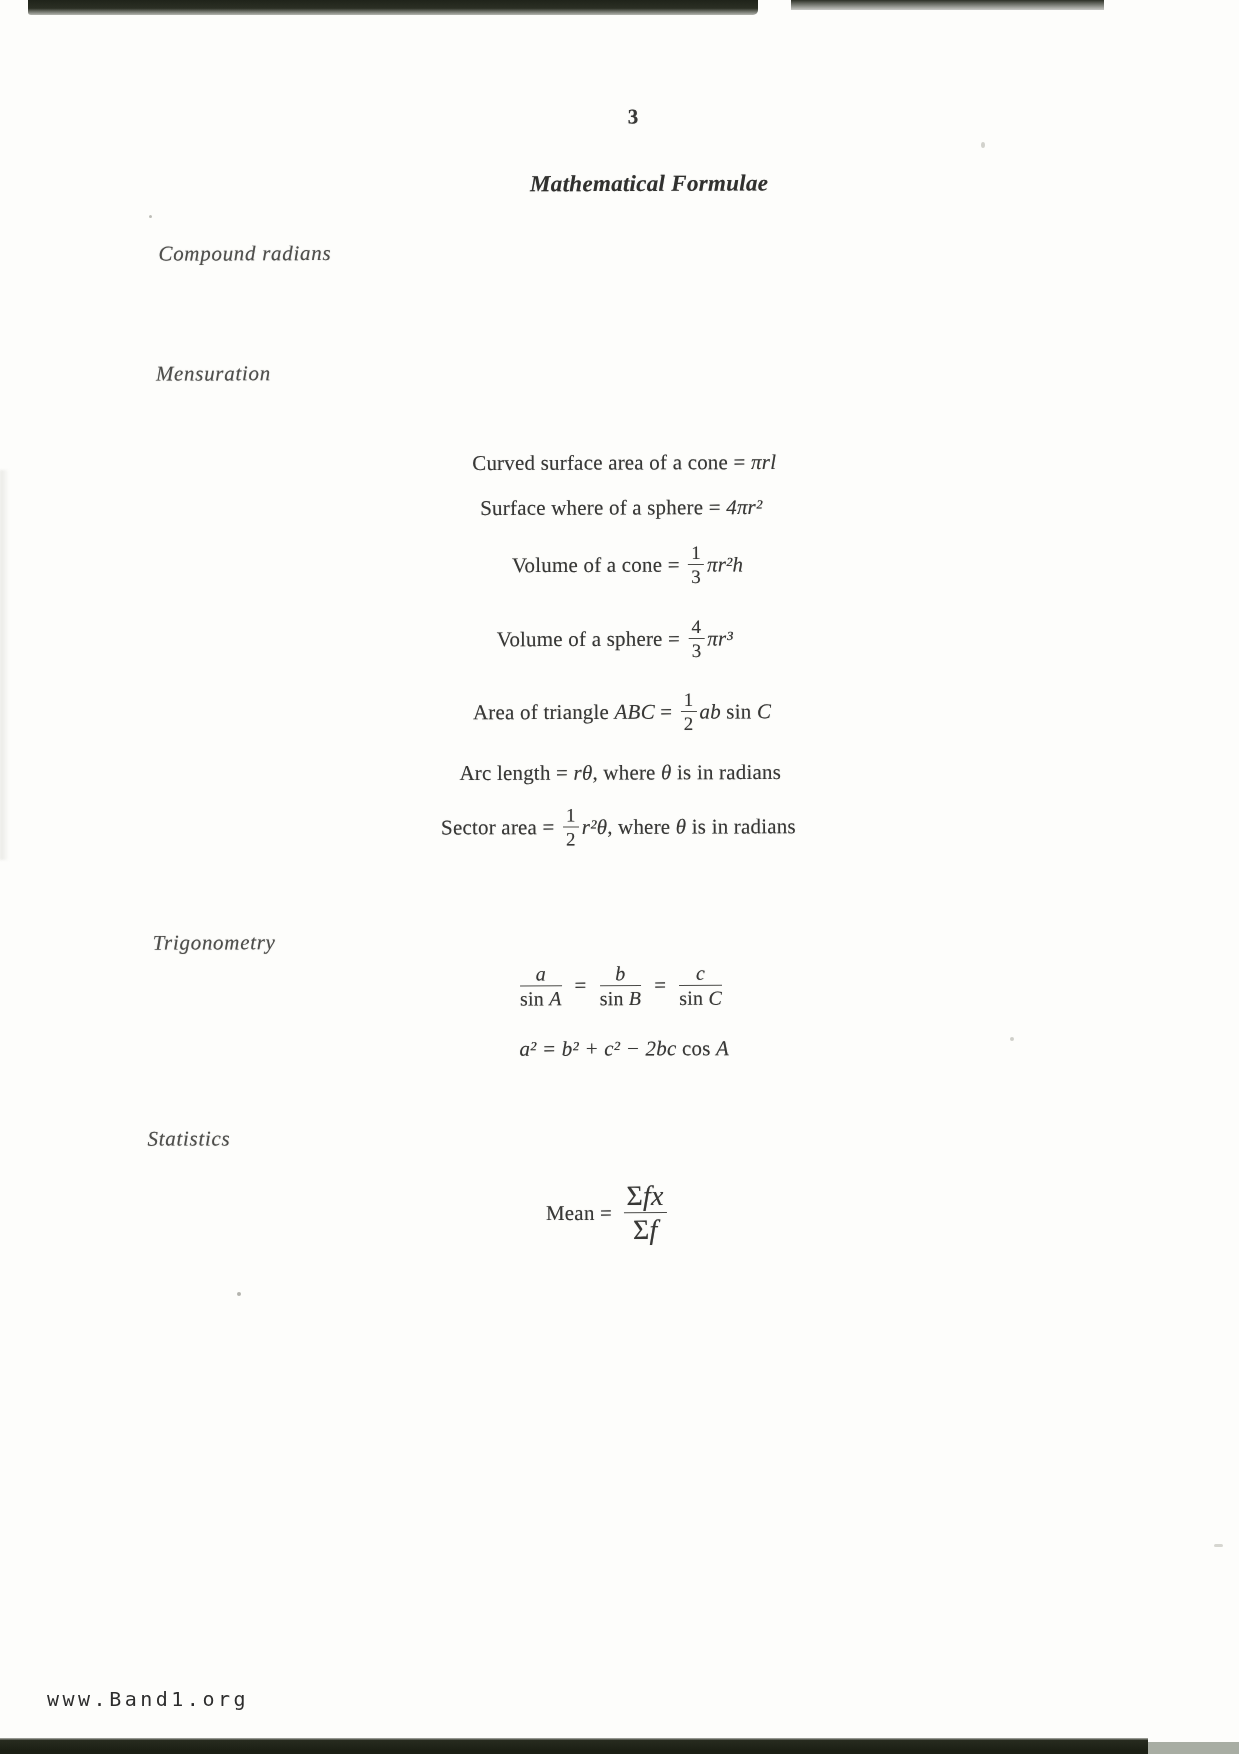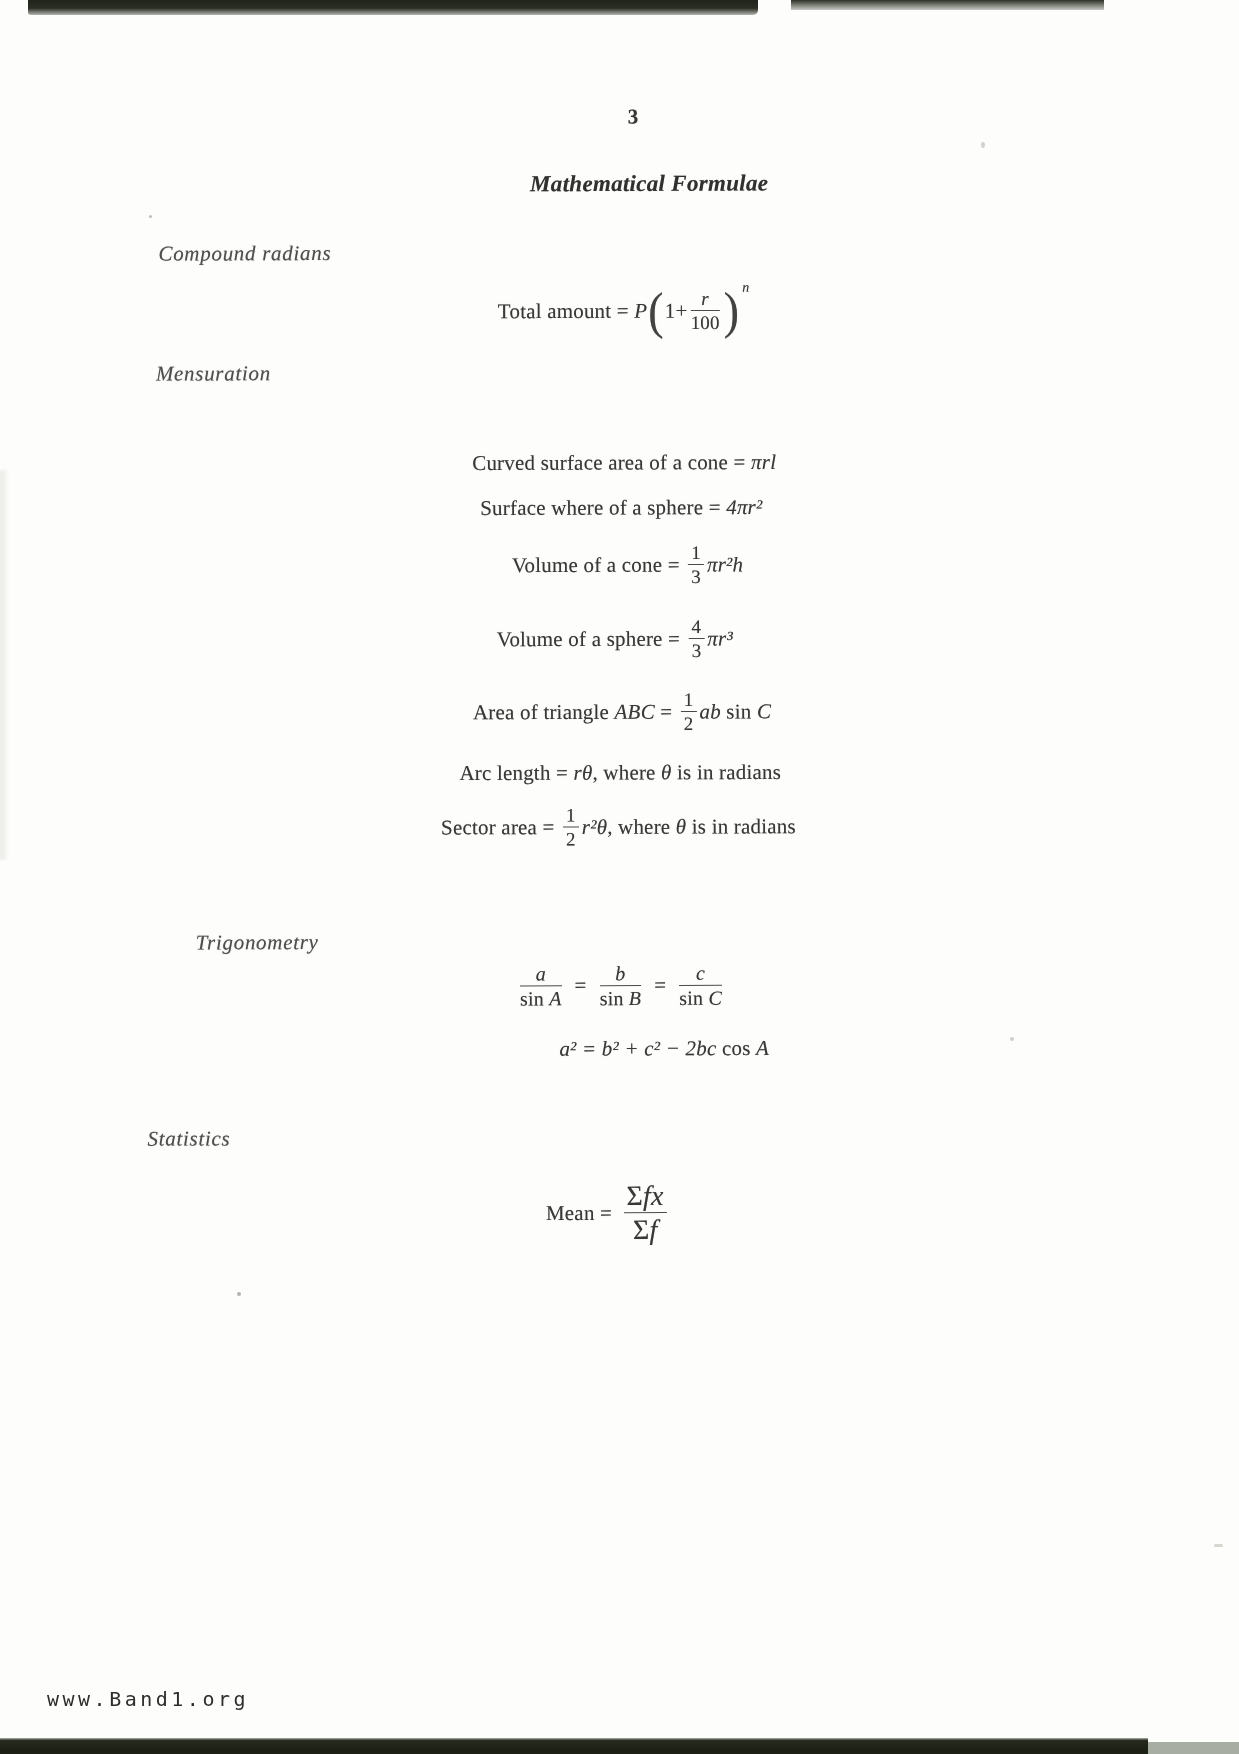--- a/index.html
+++ b/index.html
@@ -73,23 +73,20 @@
   <div class="speck" style="left:1214px;top:1544px;width:9px;height:3px;border-radius:2px;background:#d6d6d0;"></div>
 
   <div class="content">
 
     <div class="abs ctr txt page-num" style="left:635px;top:117px;">3</div>
 
     <div class="abs ctr txt doc-title" style="left:651px;top:184px;">Mathematical Formulae</div>
 
     <div class="abs heading" style="left:160px;top:240px;">Compound radians</div>
 
-    <div class="abs ctr txt formula" id="f-total" style="left:625px;top:313px;">
-      <span>Total amount = </span><i>P</i><span class="bigp">(</span><span>1+</span><span class="frac"><span class="fnum"><i>r</i></span><span class="fden">100</span></span><span class="bigp">)</span><span class="exp"><i>n</i></span>
-    </div>
 
     <div class="abs heading" style="left:157px;top:360px;">Mensuration</div>
 
     <div class="abs ctr txt formula" style="left:625px;top:463px;">
       <span>Curved surface area of a cone = </span><i>πrl</i>
     </div>
 
     <div class="abs ctr txt formula" style="left:622px;top:508px;">
       <span>Surface where of a sphere = </span><i>4πr²</i>
     </div>
@@ -107,27 +104,27 @@
     </div>
 
     <div class="abs ctr txt formula" style="left:620px;top:773px;">
       <span>Arc length = </span><i>rθ</i><span>, where </span><i>θ</i><span> is in radians</span>
     </div>
 
     <div class="abs ctr txt formula" style="left:618px;top:829px;">
       <span>Sector area = </span><span class="frac"><span class="fnum">1</span><span class="fden">2</span></span><i>r²θ</i><span>, where </span><i>θ</i><span> is in radians</span>
     </div>
 
-    <div class="abs heading" style="left:152px;top:929px;margin-left:43px;">Trigonometry</div>
+    <div class="abs heading" style="left:152px;top:929px;">Trigonometry</div>
 
     <div class="abs ctr txt formula" id="f-sine" style="left:620px;top:987px;">
       <span class="frac"><span class="fnum"><i>a</i></span><span class="fden"><span class="fn">sin </span><i>A</i></span></span><span class="eq">=</span><span class="frac"><span class="fnum"><i>b</i></span><span class="fden"><span class="fn">sin </span><i>B</i></span></span><span class="eq">=</span><span class="frac"><span class="fnum"><i>c</i></span><span class="fden"><span class="fn">sin </span><i>C</i></span></span>
     </div>
 
-    <div class="abs ctr txt formula" style="left:623px;top:1049px;margin-left:40px;">
+    <div class="abs ctr txt formula" style="left:623px;top:1049px;">
       <i>a² = b² + c² − 2bc</i><span class="fn"> cos </span><i>A</i>
     </div>
 
     <div class="abs heading" style="left:146px;top:1125px;">Statistics</div>
 
     <div class="abs ctr txt formula" id="f-mean" style="left:606px;top:1215px;">
       <span>Mean = </span><span class="frac"><span class="fnum"><span>Σ</span><i>fx</i></span><span class="fden"><span>Σ</span><i>f</i></span></span>
     </div>
 
   </div>

